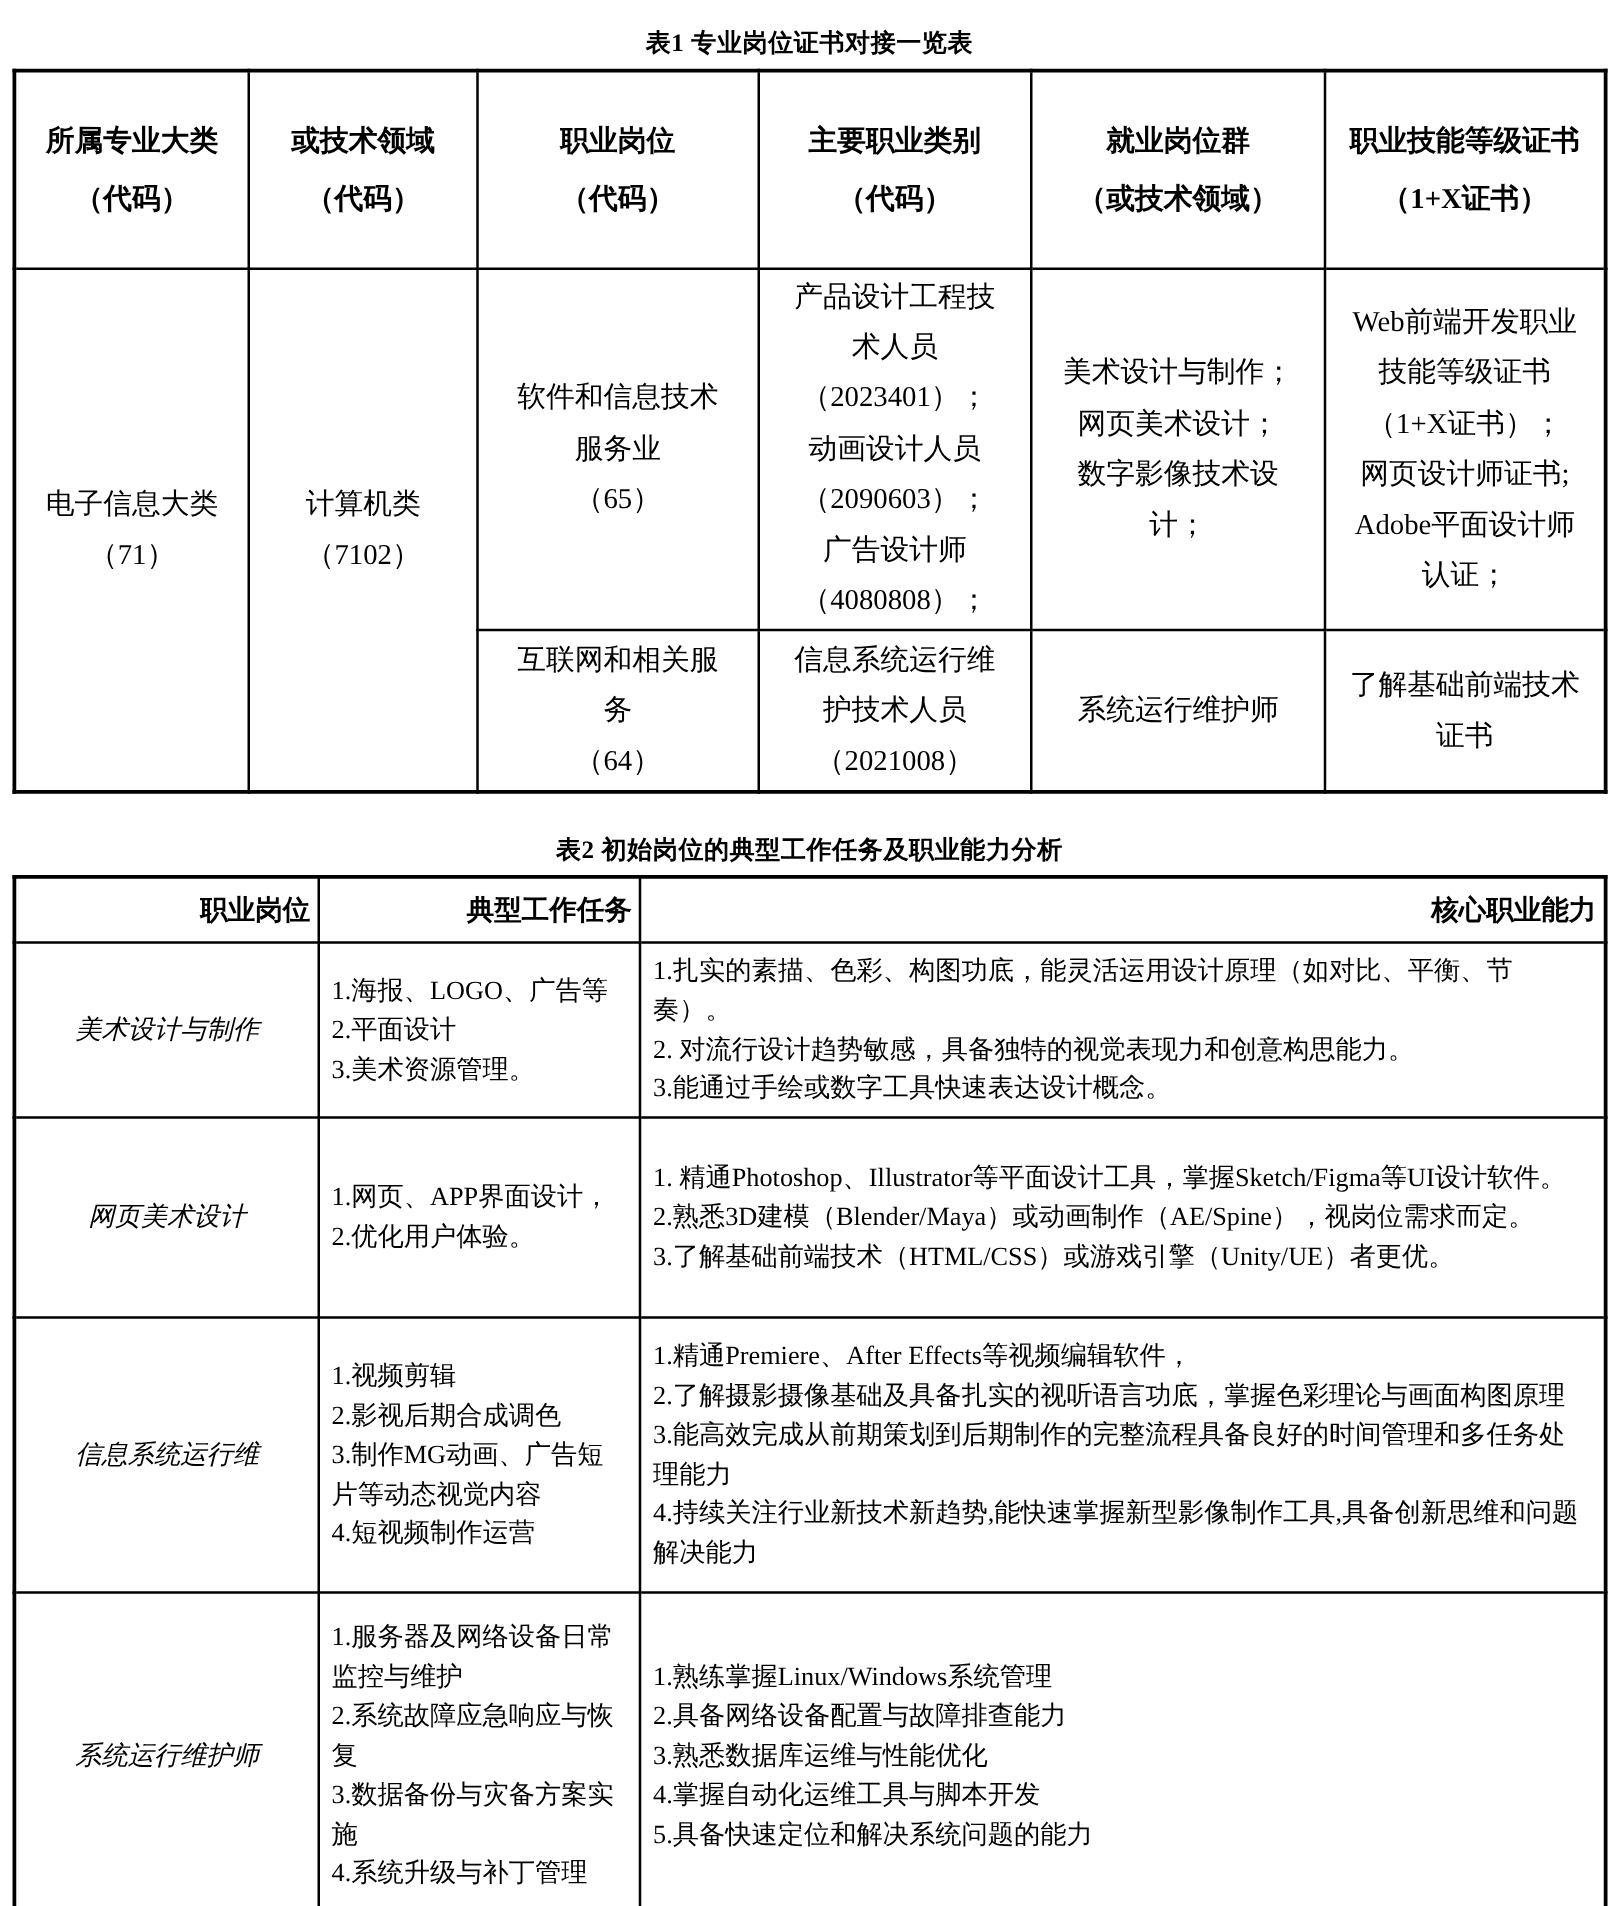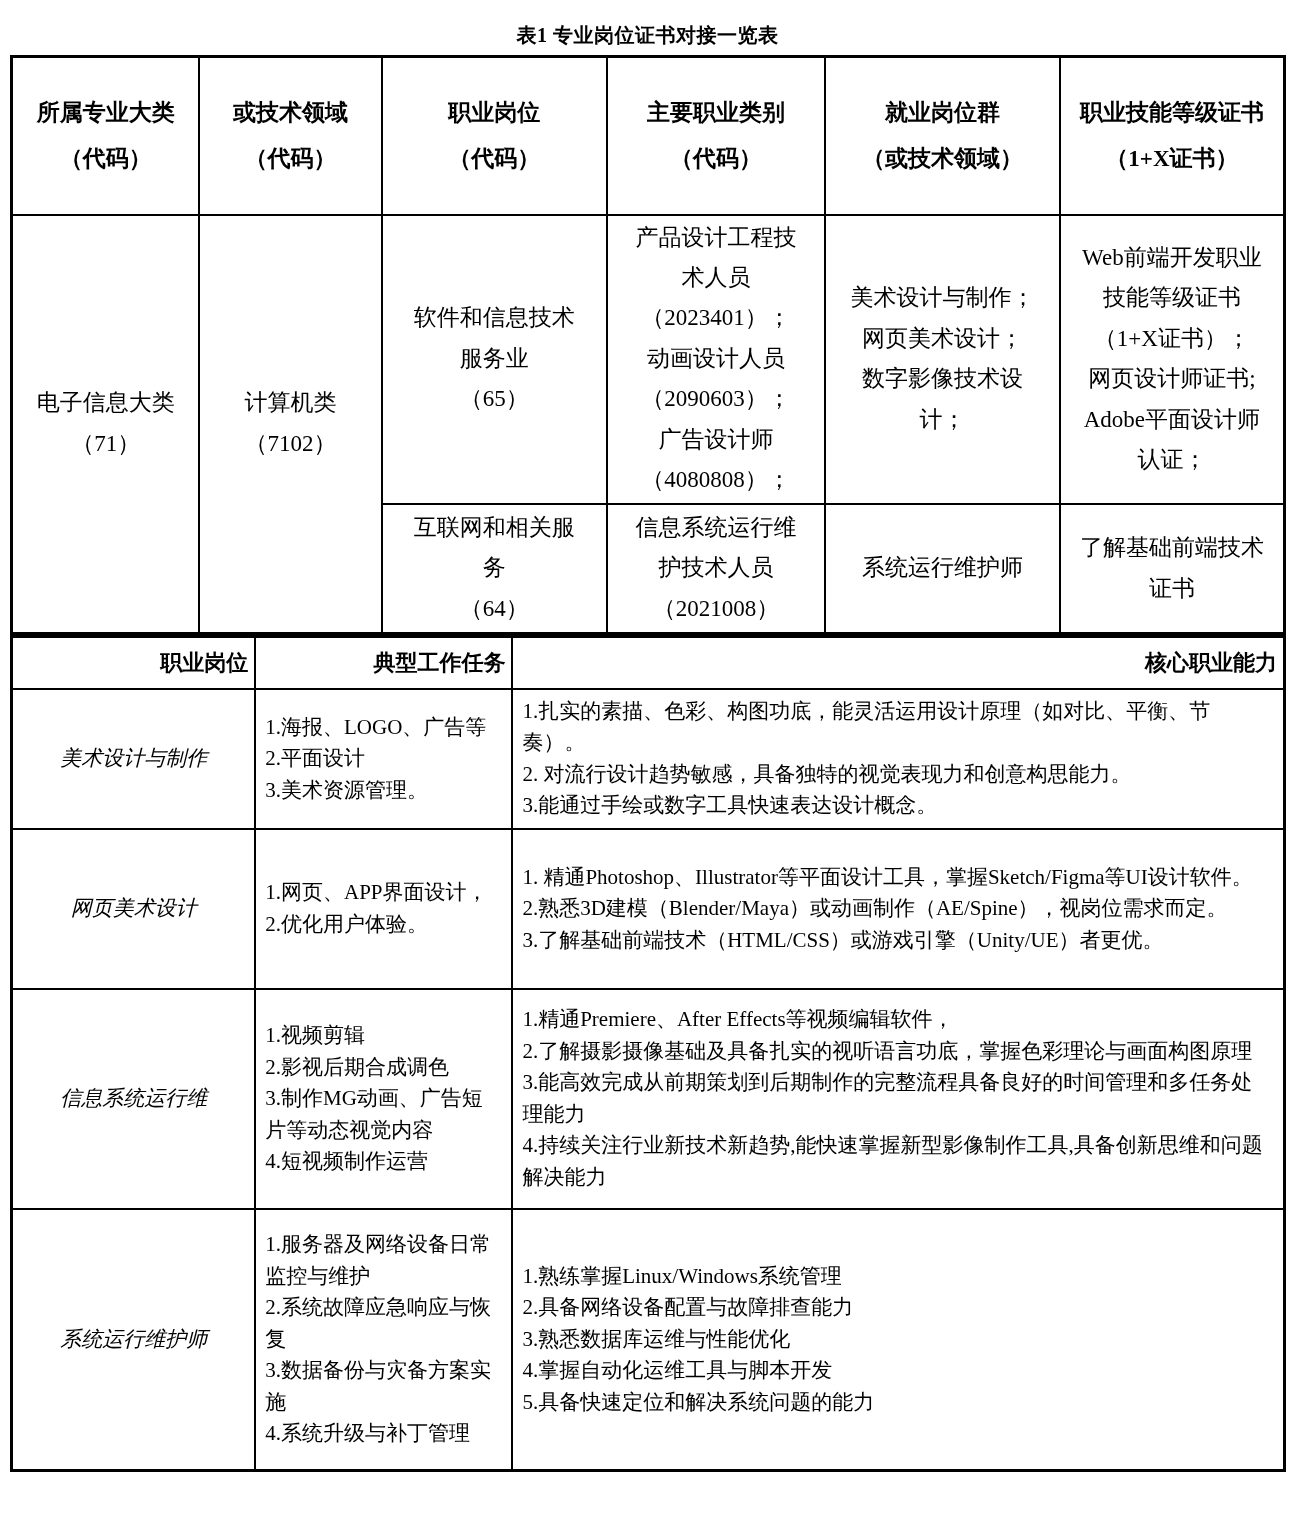--- a/index.html
+++ b/index.html
@@ -142,20 +142,21 @@
         <td>信息系统运行维
 护技术人员
 （2021008）</td>
         <td>系统运行维护师</td>
         <td>了解基础前端技术
 证书</td>
       </tr>
     </tbody>
   </table>
 
+  <div class="tbl-title t2-title">表2 初始岗位的典型工作任务及职业能力分析</div>
 
   <table class="t2">
     <colgroup>
       <col style="width:19.15%">
       <col style="width:20.20%">
       <col style="width:60.65%">
     </colgroup>
     <thead>
       <tr>
         <th>职业岗位</th>

